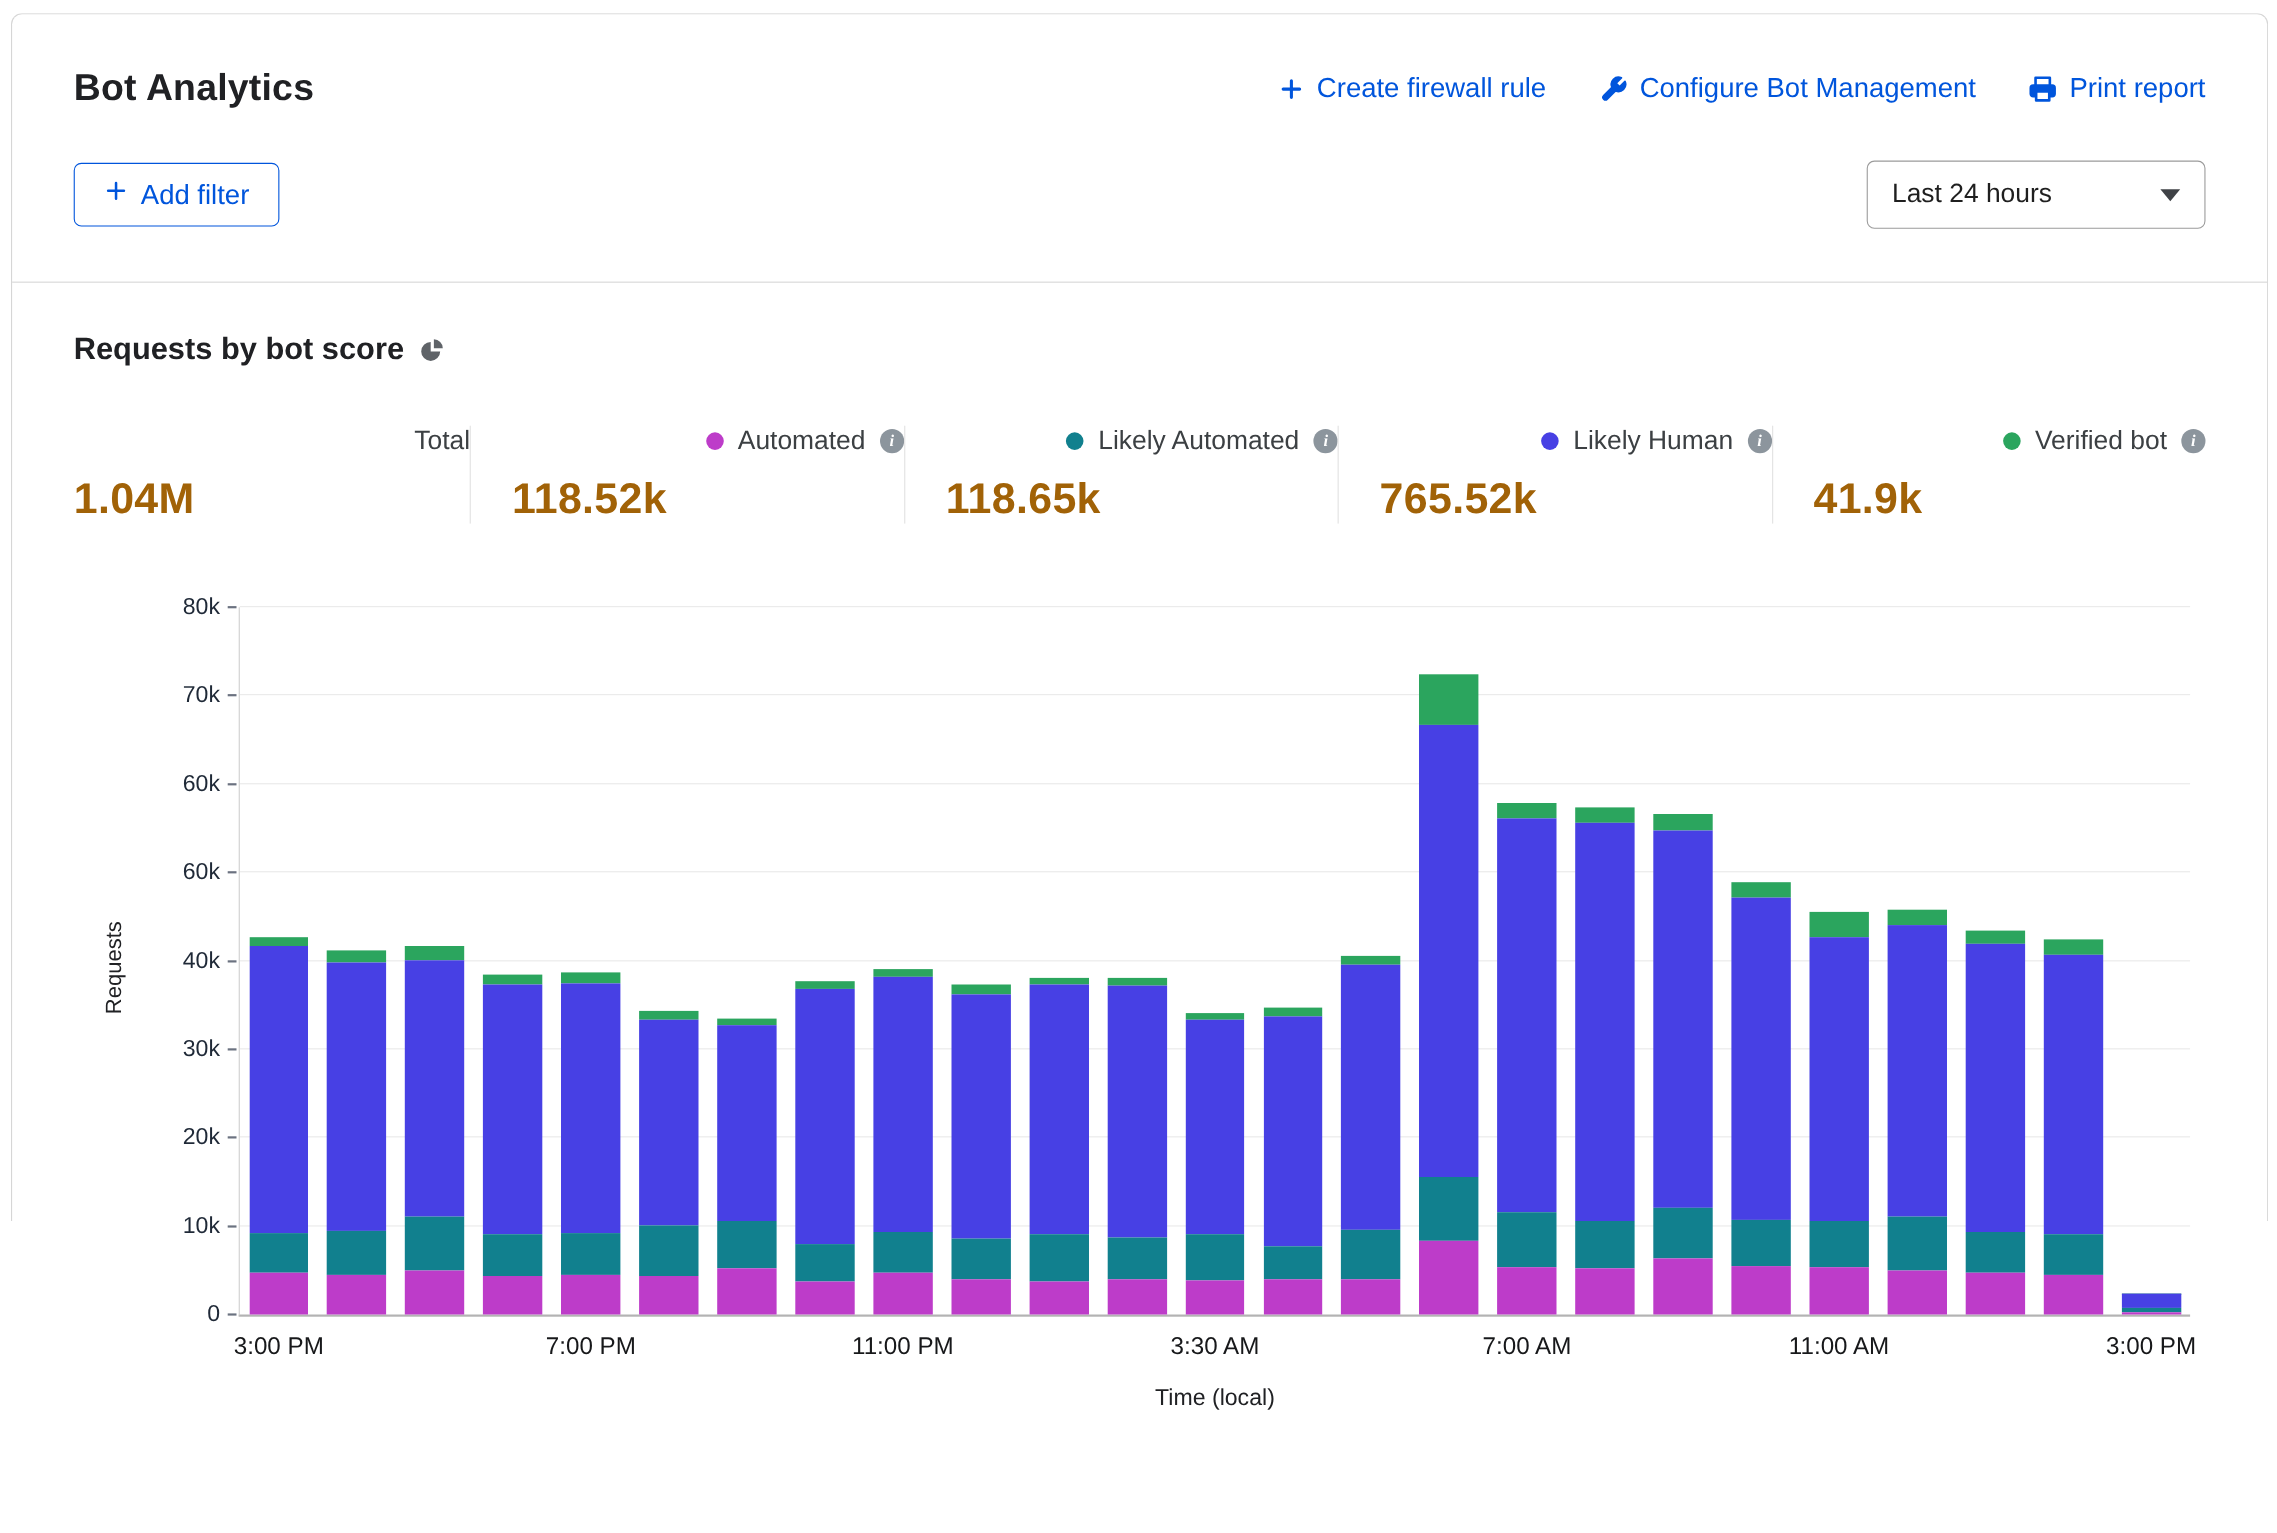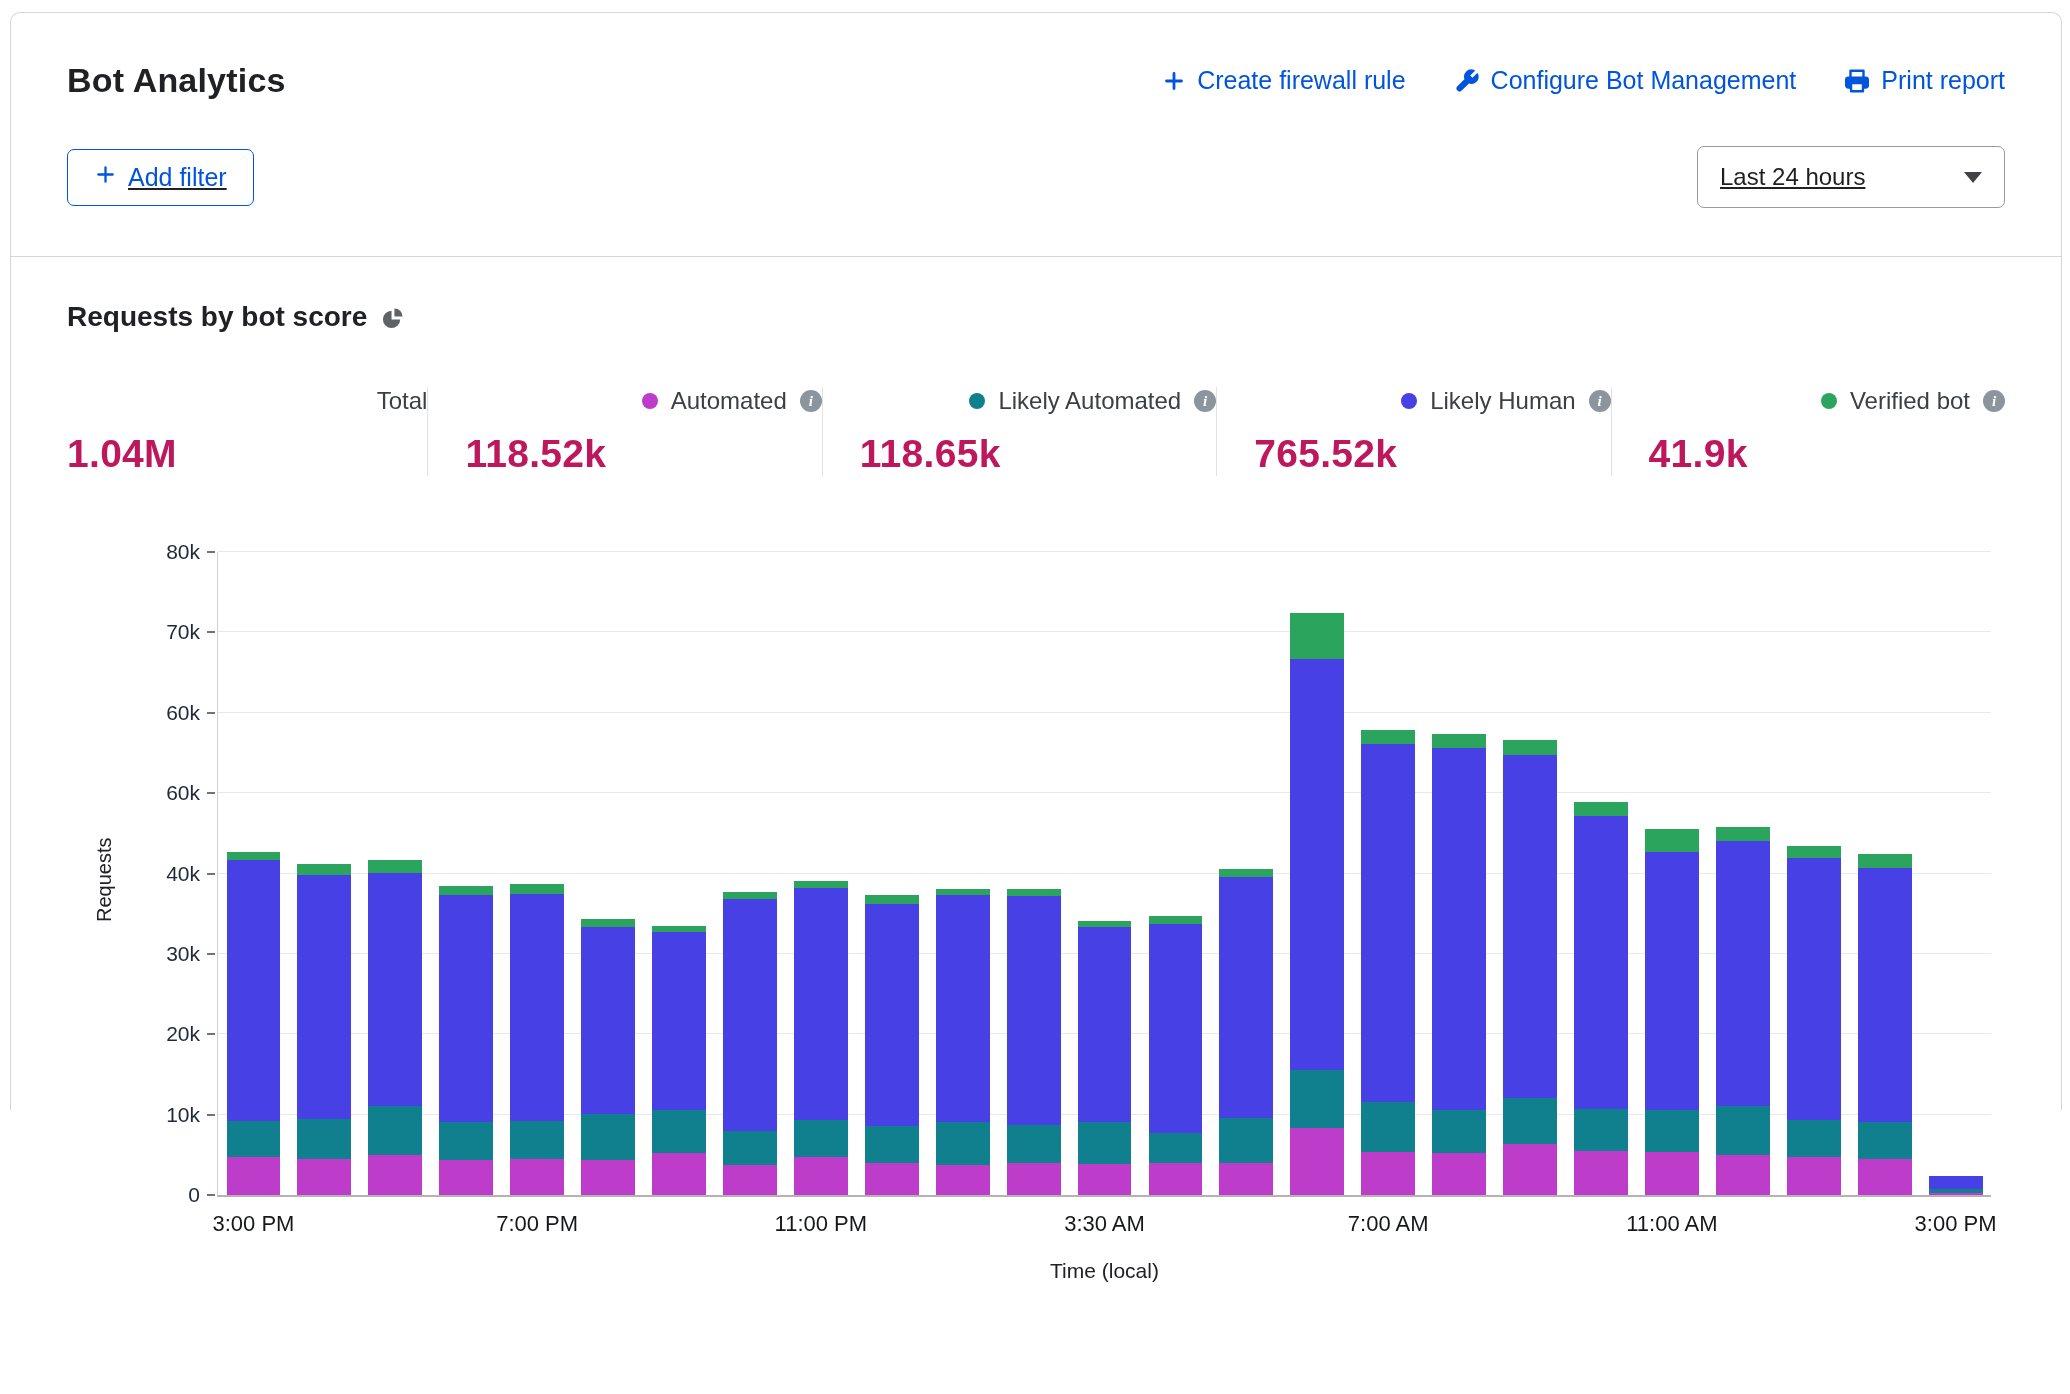--- a/index.html
+++ b/index.html
@@ -11,21 +11,21 @@
 
   
   .panel-header { padding: 48px 56px; border-bottom: 1px solid #d6d6d6; }
   .header-top { display: flex; justify-content: space-between; align-items: center; }
   .page-title { font-size: 34px; font-weight: bold; color: #202124; letter-spacing: .2px; }
   .header-actions { display: flex; align-items: center; gap: 48px; }
   .action-link { display: inline-flex; align-items: center; gap: 11px; color: #0055dc;
                  font-size: 25px; cursor: pointer; text-decoration: none; }
   .action-link svg { display: block; }
 
-  .filter-row { display: flex; justify-content: space-between; align-items: center; margin-top: 46px; text-decoration: underline; }
+  .filter-row { display: flex; justify-content: space-between; align-items: center; margin-top: 46px; }
   .add-filter-btn { display: inline-flex; align-items: center; gap: 11px; border: 1px solid #0055dc;
                     color: #0055dc; background: #fff; border-radius: 7px; padding: 13px 26px;
                     font-size: 25px; font-family: inherit; cursor: pointer; }
   .time-select { width: 308px; height: 62px; border: 1px solid #9b9b9b; border-radius: 7px;
                  display: flex; align-items: center; justify-content: space-between;
                  padding: 0 22px; font-size: 24px; color: #1f1f1f; background: #fff; cursor: pointer; }
   .chevron-down { width: 0; height: 0; border-left: 9px solid transparent;
                   border-right: 9px solid transparent; border-top: 11px solid #3f4246; }
 
   
@@ -35,21 +35,21 @@
   .section-heading-row svg { display: block; margin-top: 3px; }
 
   .stats-row { display: flex; margin-top: 54px; }
   .stat-col { width: 398px; padding-left: 37px; border-left: 1px solid #e2e2e2; }
   .stat-col:first-child { width: 364px; padding-left: 0; border-left: none; }
   .stat-label-row { display: flex; align-items: center; gap: 13px; font-size: 24px; color: #3c4043; justify-content: flex-end; }
   .stat-dot { width: 16px; height: 16px; border-radius: 50%; flex: none; }
   .info-icon { width: 22px; height: 22px; border-radius: 50%; background: #8c959d; color: #fff;
                font-size: 15px; font-weight: bold; font-family: "Liberation Serif", serif; font-style: italic;
                display: inline-flex; align-items: center; justify-content: center; cursor: pointer; }
-  .stat-value { font-size: 39px; font-weight: bold; color: #be185d; margin-top: 17px; letter-spacing: .3px; }
+  .stat-value { font-size: 39px; font-weight: bold; color: #a16207; margin-top: 17px; letter-spacing: .3px; }
 
   
   .chart-wrap { position: relative; margin-top: 64px; height: 790px; }
   .y-axis-title { position: absolute; left: 26px; top: 382px; transform: rotate(-90deg);
                   transform-origin: left top; font-size: 20px; color: #202124; white-space: nowrap; }
   .plot { position: absolute; left: 150px; right: 14px; top: 12px; height: 645px;
           border-bottom: 2px solid #b3b3b3; border-left: 1px solid #cfcfcf; }
   .gridline { position: absolute; left: 0; right: 0; height: 1px; background: #e9e9e9; z-index: 1; }
   .ytick-label { position: absolute; right: 100%; margin-right: 18px; font-size: 21px; color: #1f2937;
                  white-space: nowrap; transform: translateY(50%); }

